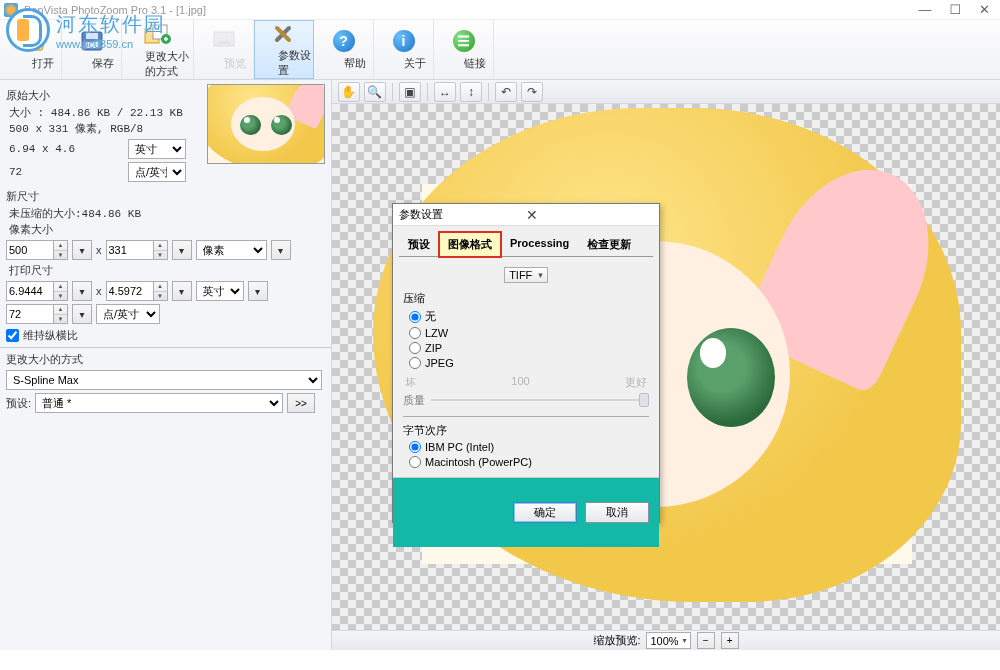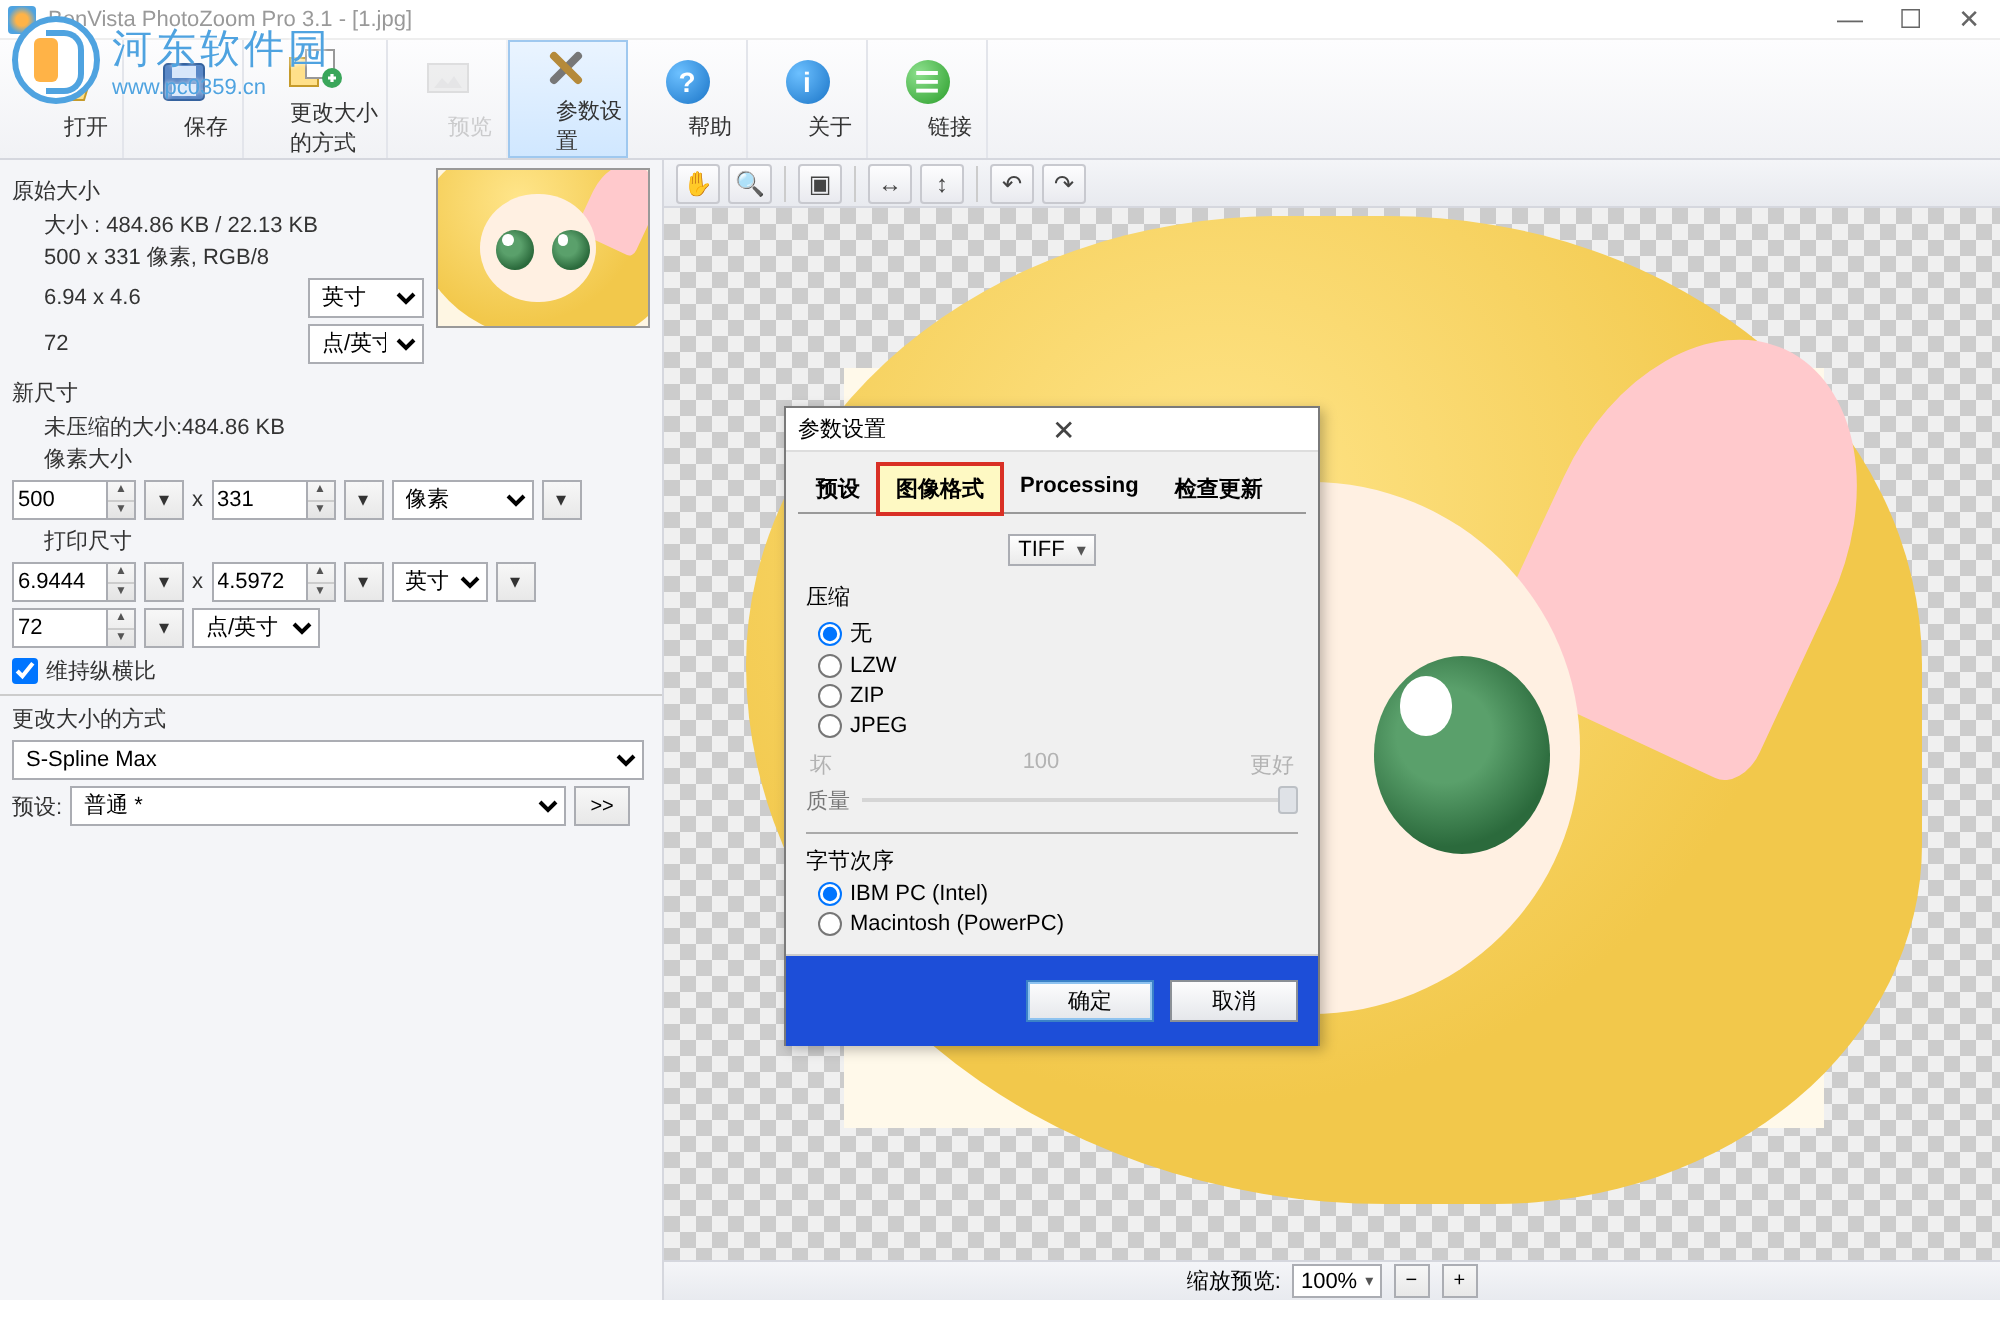--- a/index.html
+++ b/index.html
@@ -34,21 +34,21 @@
 .c-green { background: radial-gradient(circle at 30% 30%, #8de08d, #2a9d2a); }
 
 
 .content { display: flex; height: 570px; }
 .left-panel { width: 332px; background: #f4f5f8; padding: 4px 6px; overflow: hidden; color: #333; border-right: 1px solid #d5d7de; }
 .right-panel { flex: 1; display: flex; flex-direction: column; }
 
 
 .info-top { display: flex; gap: 6px; }
 .info-fields { flex: 1; }
-.info-line { margin: 1px 16px; font-size: 11px; }
+.info-line { margin: 1px 3px; font-size: 11px; font-family: Liberation Mono, monospace; }
 .thumb { width: 118px; height: 80px; border: 1px solid #999; overflow: hidden; }
 .char-art { width: 100%; height: 100%; position: relative; background: #fef6e3; }
 .char-hair { position: absolute; left: -10%; top: -20%; width: 120%; height: 130%; background: radial-gradient(circle at 40% 30%, #ffe58a, #f2c84b 60%); border-radius: 50% 50% 40% 60%; }
 .char-face { position: absolute; left: 20%; top: 15%; width: 55%; height: 70%; background: #fff0e2; border-radius: 50%; }
 .char-eye { position: absolute; width: 18%; height: 26%; background: radial-gradient(circle at 40% 40%, #5aa06b 30%, #2b6a3c 70%); border-radius: 50%; }
 .char-eye.l { left: 28%; top: 38%; }
 .char-eye.r { left: 54%; top: 38%; }
 .char-ear { position: absolute; left: 72%; top: -5%; width: 30%; height: 55%; background: #ffc9cc; border-radius: 50% 50% 10% 10%; transform: rotate(25deg); }
 .hl-eye { position: absolute; width: 30%; height: 30%; background: #fff; border-radius: 50%; left: 15%; top: 10%; }
 .row { display: flex; align-items: center; gap: 4px; margin: 3px 0; }
@@ -100,21 +100,21 @@
 .dlg-radios { margin-left: 6px; }
 .dlg-radio { display: flex; align-items: center; gap: 4px; margin: 3px 0; }
 .dlg-radio input { width: 12px; height: 12px; }
 .quality { margin: 6px 0 4px; opacity: 0.5; }
 .q-labels { display: flex; justify-content: space-between; padding: 0 2px; font-size: 10px; color: #777; }
 .q-row { display: flex; align-items: center; gap: 6px; }
 .slider { flex: 1; height: 20px; position: relative; }
 .slider-track { position: absolute; left: 0; right: 0; top: 9px; height: 2px; background: #bbb; }
 .slider-thumb { position: absolute; right: 0; top: 3px; width: 10px; height: 14px; background: #cfd6df; border: 1px solid #8a919c; border-radius: 2px; }
 .dlg-divider { border-top: 1px solid #aaa; margin: 6px 0; }
-.dlg-btns { display: flex; justify-content: flex-end; gap: 8px; padding: 12px 10px; border-top: 1px solid #ccc; background: #1d4ed8; }
+.dlg-btns { display: flex; justify-content: flex-end; gap: 8px; padding: 24px 10px; border-top: 1px solid #ccc; background: #14b8a6; }
 .btn { min-width: 64px; height: 21px; border: 1px solid #8b9096; background: linear-gradient(#fdfdfe,#e5e7eb); cursor: pointer; font-size: 11px; }
 .btn.primary { border-color: #3b82c7; box-shadow: 0 0 0 1px #8ec3f0 inset; }
 
 
 .bottom-bar { height: 20px; background: linear-gradient(#f4f5f8,#e8eaef); border-top: 1px solid #d5d7de; display: flex; align-items: center; justify-content: center; gap: 6px; }
 .zoom-sel { height: 17px; border: 1px solid #abadb3; background: #fff; padding: 0 3px; display: inline-flex; align-items: center; gap: 4px; }
 .zoom-sel::after { content: "▾"; font-size: 8px; color: #555; }
 
 
 svg { display: block; }

